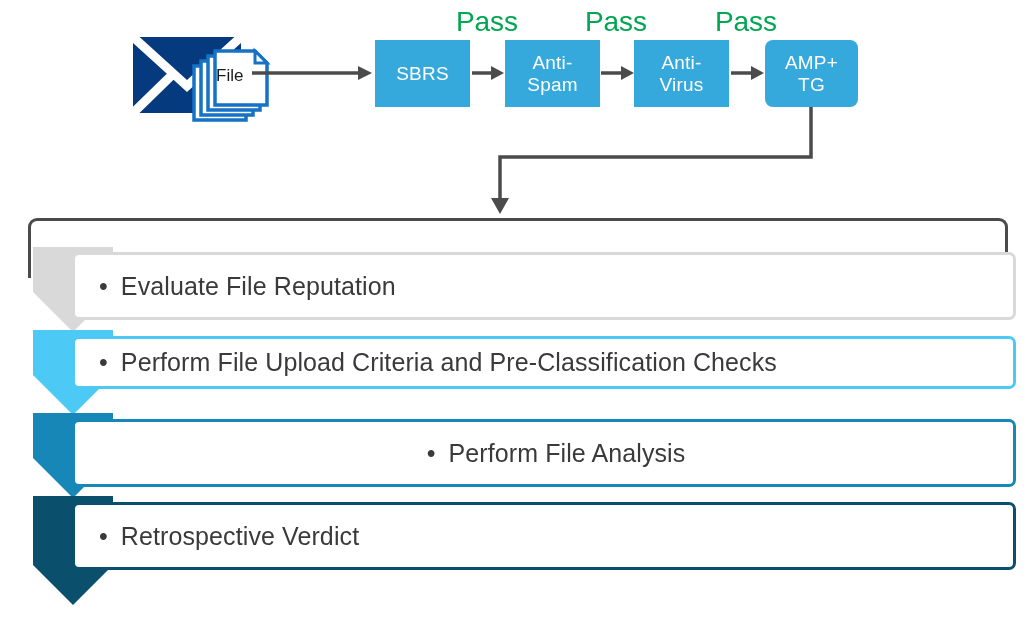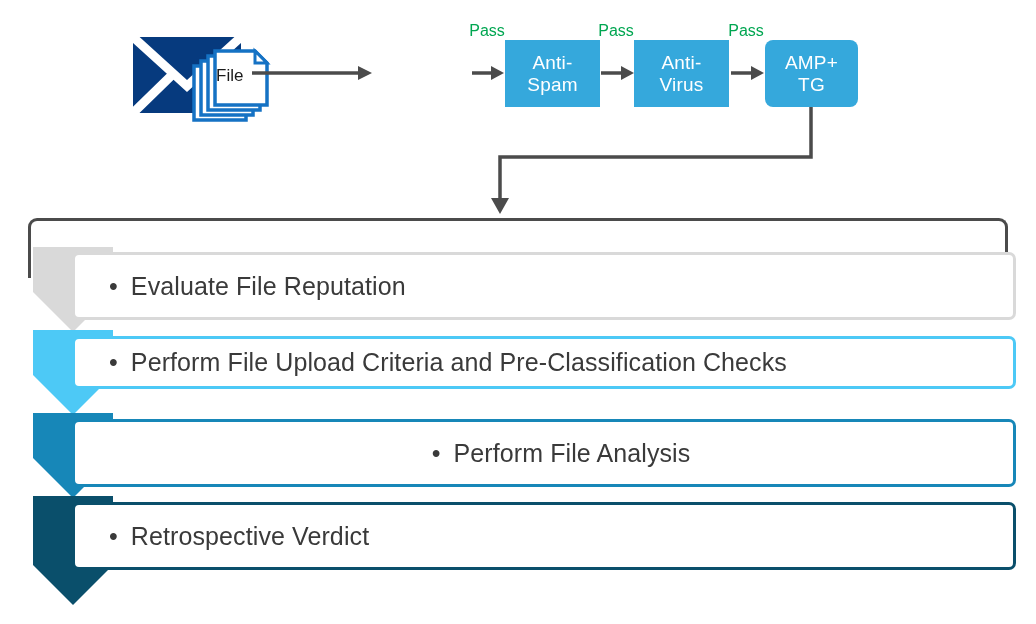--- a/index.html
+++ b/index.html
@@ -5,36 +5,36 @@
   html,body{margin:0;padding:0;background:#ffffff;}
   body{width:1036px;height:624px;position:relative;overflow:hidden;
        font-family:"Liberation Sans","DejaVu Sans",sans-serif;color:#3a3a3a;}
 
   #stage{position:absolute;inset:0;width:1036px;height:624px;}
 
   
   .proc-box{position:absolute;background:#35A8DC;display:flex;align-items:center;
             justify-content:center;text-align:center;color:#ffffff;
             font-size:19px;line-height:1.12;letter-spacing:.2px;}
-  .pass-label{position:absolute;color:#00A651;font-size:16px;text-align:center;
-              white-space:nowrap;margin-top:16px;}
+  .pass-label{position:absolute;color:#00A651;font-size:28px;text-align:center;
+              white-space:nowrap;}
 
   .svg-layer{position:absolute;left:0;top:0;width:1036px;height:624px;
              pointer-events:none;overflow:visible;}
 
   
   .bracket{position:absolute;left:28px;top:218px;width:980px;height:60px;
            border:3px solid #4b4b4b;border-bottom:none;
            border-radius:9px 9px 0 0;box-sizing:border-box;}
 
   
   .row{position:absolute;box-sizing:border-box;background:#ffffff;
        border-radius:7px;display:flex;align-items:center;}
   .row-text{font-size:25px;color:#3a3a3a;white-space:nowrap;
-            padding-left:34px;letter-spacing:.1px;}
+            padding-left:24px;letter-spacing:.1px;}
   .bullet{display:inline-block;margin-right:13px;font-size:25px;line-height:1;}
 </style>
 </head>
 <body>
 
 <div id="stage">
 
   <svg class="svg-layer" viewBox="0 0 1036 624">
 
     <g>
@@ -55,20 +55,23 @@
   </svg>
 
   <svg class="svg-layer" viewBox="0 0 1036 624">
     <line x1="252" y1="73" x2="358" y2="73" stroke="#4b4b4b" stroke-width="3.5"></line>
     <path d="M358 66 L372 73 L358 80 Z" fill="#4b4b4b"></path>
   </svg>
 
   <div style="position:absolute;left:216px;top:66px;width:44px;
               font-size:17px;color:#1a1a1a;">File</div>
 
+  <div class="proc-box" style="left:375px;top:40px;width:95px;height:67px;">
+    <span>SBRS</span>
+  </div>
 
   <div class="proc-box" style="left:505px;top:40px;width:95px;height:67px;">
     <span style="display:block;">
       <span style="display:block;">Anti-</span>
       <span style="display:block;">Spam</span>
     </span>
   </div>
 
   <div class="proc-box" style="left:634px;top:40px;width:95px;height:67px;">
     <span style="display:block;">

